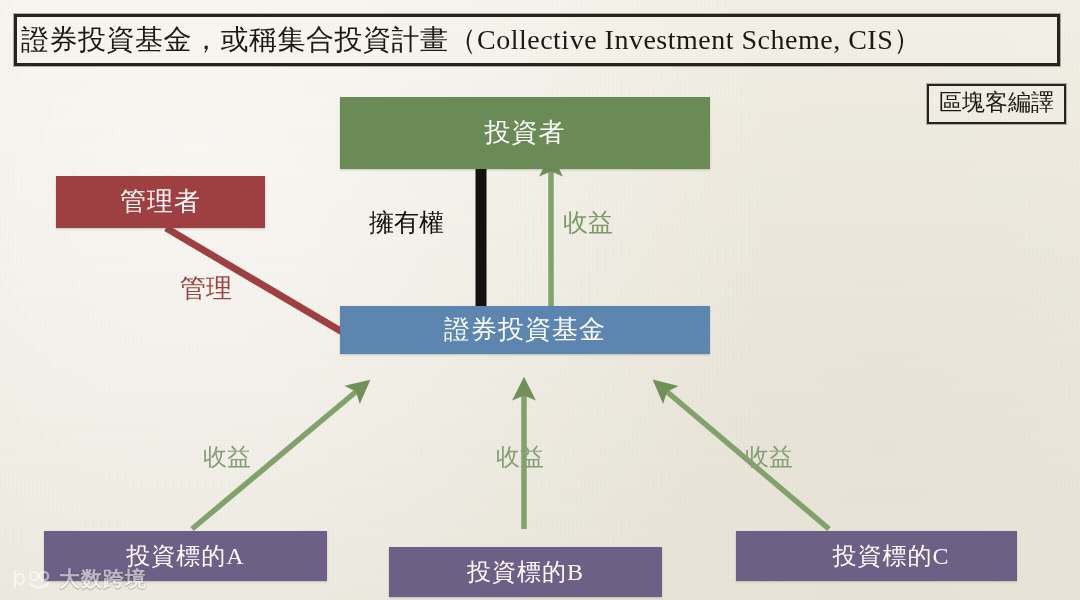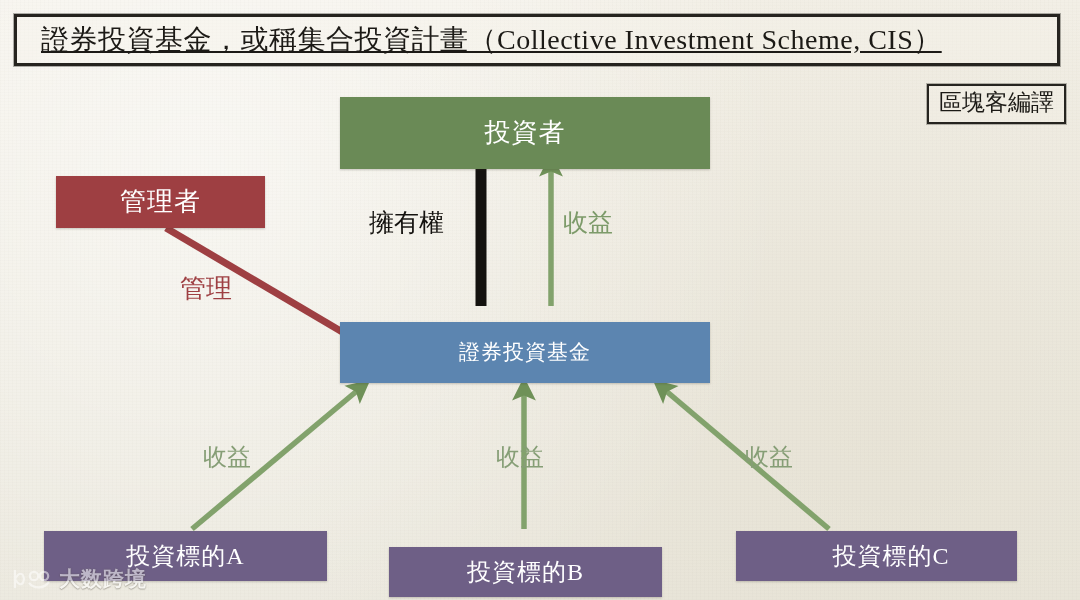--- a/index.html
+++ b/index.html
@@ -51,24 +51,23 @@
     box-shadow: 0 0 0 1px rgba(38,36,31,0.35);
     display: flex;
     align-items: center;
     box-sizing: border-box;
     background: rgba(246,243,235,0.35);
   }
   .title-text {
     font-size: 28px;
     color: #1c1a16;
     letter-spacing: 0.5px;
-    padding-left: 24px;
+    padding-left: 4px;
     white-space: nowrap;
     line-height: 1;
-    text-decoration: underline;
   }
 
   
   .badge-frame {
     position: absolute;
     right: 14px;
     top: 84px;
     border: 2px solid #26241f;
     box-shadow: 0 0 0 1px rgba(38,36,31,0.3);
     padding: 4px 10px 6px 10px;
@@ -99,24 +98,23 @@
     left: 340px; top: 97px; width: 370px; height: 72px;
     background: #6a8a56;
     font-size: 26px;
   }
   .node-manager {
     left: 56px; top: 176px; width: 209px; height: 52px;
     background: #9e3f42;
     font-size: 26px;
   }
   .node-fund {
-    left: 340px; top: 306px; width: 370px; height: 61px;
+    left: 340px; top: 306px; width: 370px; height: 48px;
     background: #5c85b0;
-    font-size: 21px;
-    margin-top: 16px;
+    font-size: 26px;
   }
   .node-asset {
     top: 531px; height: 50px;
     background: #6e5f86;
     font-size: 24px;
   }
   .asset-a { left: 44px;  width: 283px; }
   .asset-b { left: 389px; width: 273px; margin-top: 16px; }
   .asset-c { left: 736px; width: 281px; padding-left: 29px; }
 

